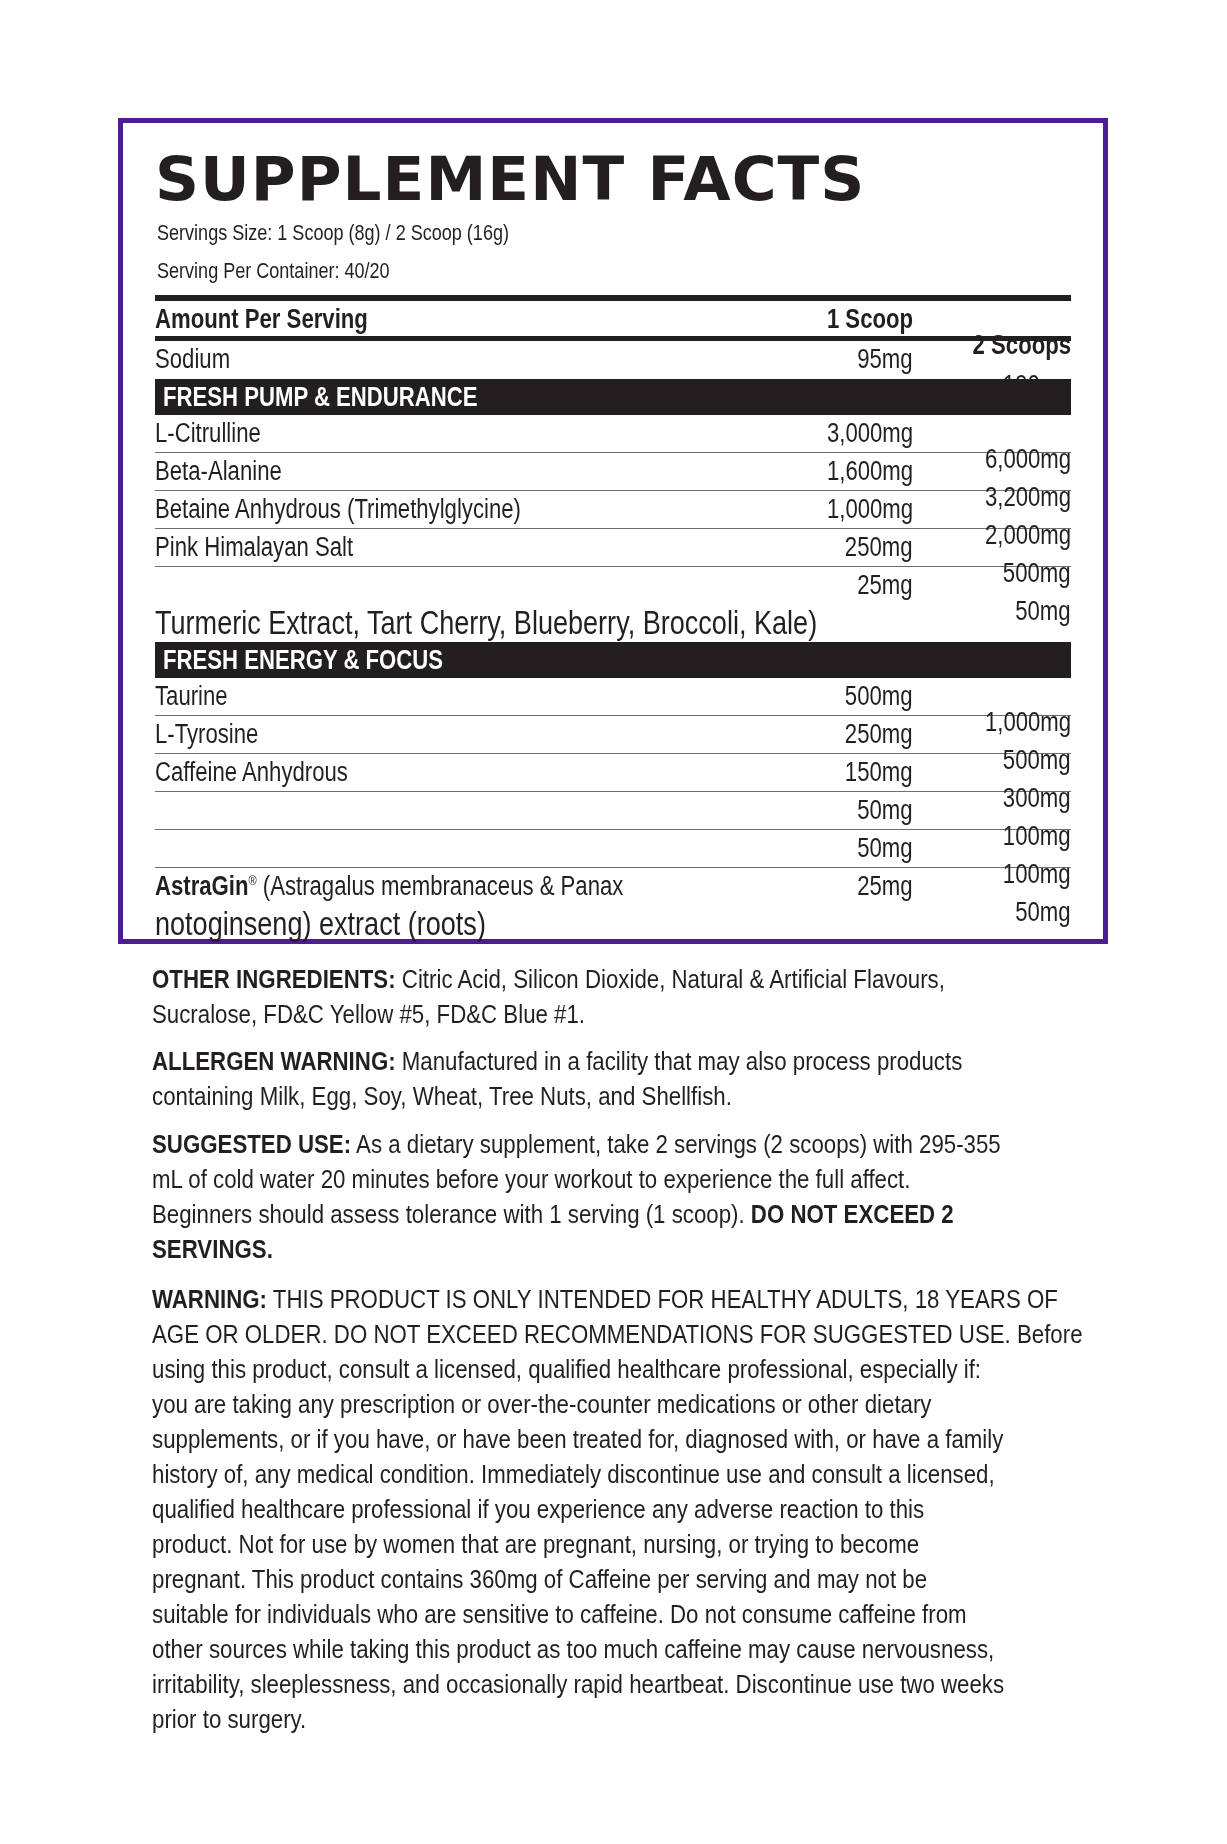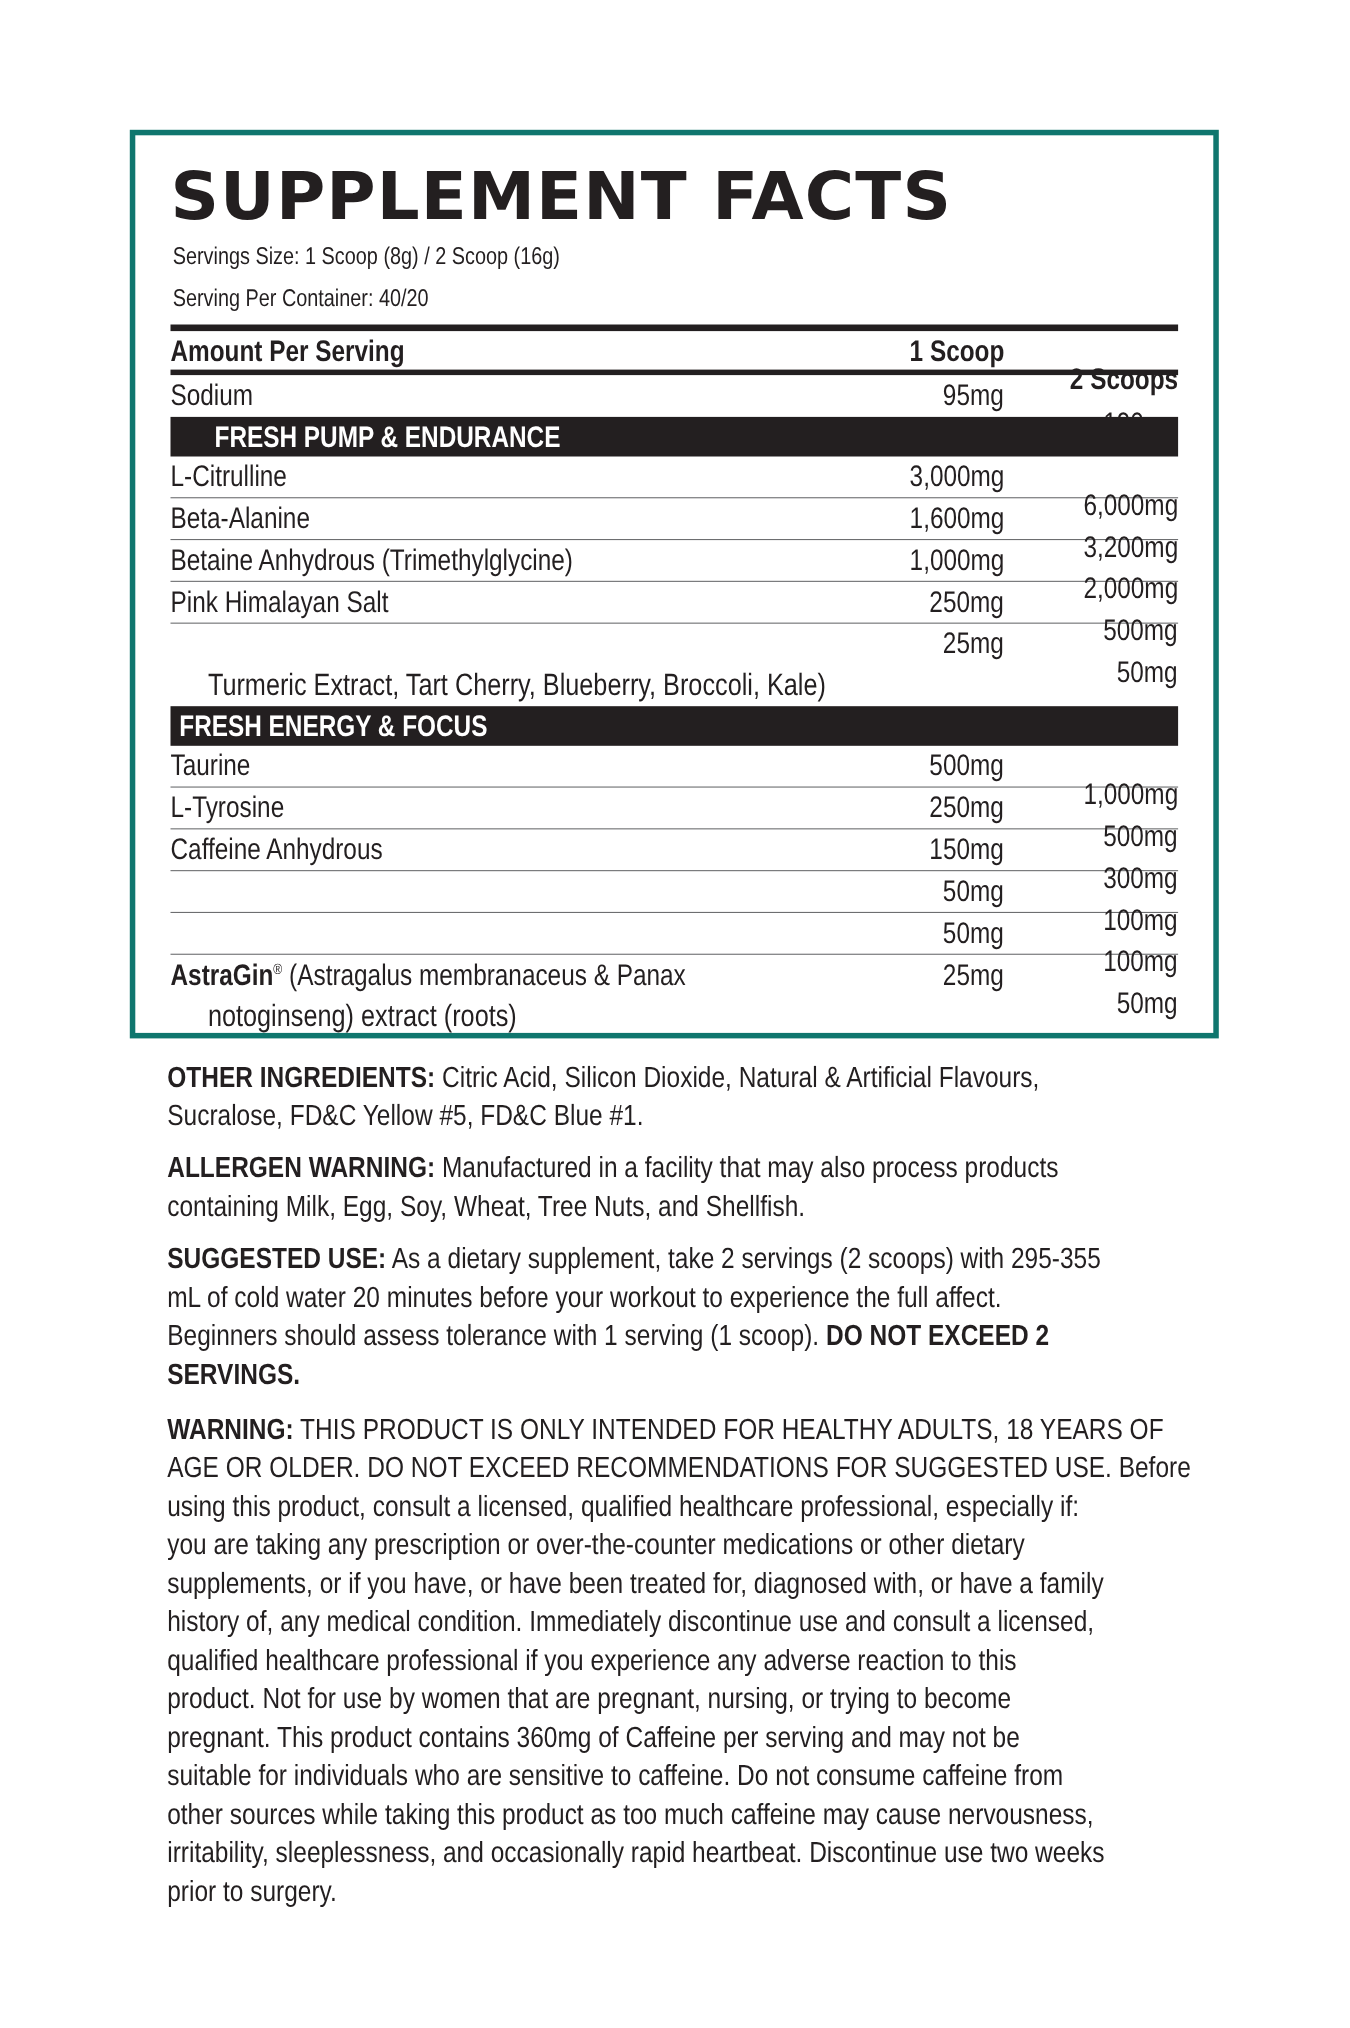--- a/index.html
+++ b/index.html
@@ -1,19 +1,19 @@
 <!DOCTYPE html>
 <html><head>
 <meta charset="utf-8">
 <style>
   html, body { margin:0; padding:0; background:#ffffff; }
   body { width:1227px; height:1844px; position:relative; overflow:hidden; color:#231f20;
          font-family:"Liberation Sans", sans-serif; }
   .box { position:absolute; left:118px; top:118px; width:980px; height:816px;
-         border:5px solid #0f766e; box-sizing:content-box; }
+         border:5px solid #4c1d95; box-sizing:content-box; }
   .inner { position:absolute; left:32px; right:32px; top:0; }
   .title { position:absolute; left:0; top:24px; width:926px; height:64px; overflow:visible; }
   .title span { display:inline-block; font-family:"DejaVu Sans", sans-serif; font-weight:bold;
          font-size:60px; line-height:64px; letter-spacing:1px; transform-origin:left top;
          transform:scaleX(1.02); white-space:nowrap; }
   .cond { display:inline-block; transform-origin:left center; white-space:nowrap; }
   .serv { position:absolute; left:2px; font-size:22px; line-height:36px; }
   .serv .cond { transform:scaleX(0.82); }
   .serv1 { top:92px; }
   .serv2 { top:130px; }
@@ -22,21 +22,21 @@
   .row .name { position:absolute; left:0; top:0; white-space:nowrap; }
   .row .name .cond { transform:scaleX(0.82); }
   .row .v1 { position:absolute; right:158px; top:0; text-align:right; white-space:nowrap; }
   .row .v2 { position:absolute; right:0; top:0; text-align:right; white-space:nowrap;margin-top:26px; }
   .row .v1 .cond, .row .v2 .cond { transform-origin:right center; transform:scaleX(0.82); }
   .row.line { border-bottom:1.5px solid #6d6e70; }
   .row.hdr { font-weight:bold; }
   .section { position:absolute; left:0; right:0; height:36px; background:#231f20; color:#ffffff;
              font-weight:bold; font-size:27px; line-height:36px; }
   .section .cond { margin-left:8px; transform:scaleX(0.82); }
-  .cont { position:absolute; left:0; white-space:nowrap; font-size:28px; line-height:37px;margin-left:34px; }
+  .cont { position:absolute; left:0; white-space:nowrap; font-size:33px; line-height:37px; }
   .cont .cond { transform:scaleX(0.82); }
   b.brand { font-weight:bold; }
   sup { font-size:0.5em; vertical-align:super; line-height:0; }
   .para { position:absolute; left:152px; width:1100px; font-size:26.5px; line-height:35px; }
   .para .ln { display:block; white-space:nowrap; }
   .para .ln .cond { transform:scaleX(0.84); }
   .para b { font-weight:bold; }
 </style>
 </head>
 <body>
@@ -54,21 +54,21 @@
       <span class="v2"><span class="cond">2 Scoops</span></span>
     </div>
     <div class="thick" style="top:213px;height:5px;"></div>
 
     <div class="row" style="top:218px;">
       <span class="name"><span class="cond">Sodium</span></span>
       <span class="v1"><span class="cond">95mg</span></span>
       <span class="v2"><span class="cond">190mg</span></span>
     </div>
 
-    <div class="section" style="top:256px;padding-left:32px;"><span class="cond">FRESH PUMP &amp; ENDURANCE</span></div>
+    <div class="section" style="top:256px;"><span class="cond">FRESH PUMP &amp; ENDURANCE</span></div>
 
     <div class="row line" style="top:292px;">
       <span class="name"><span class="cond">L-Citrulline</span></span>
       <span class="v1"><span class="cond">3,000mg</span></span>
       <span class="v2"><span class="cond">6,000mg</span></span>
     </div>
     <div class="row line" style="top:330px;">
       <span class="name"><span class="cond">Beta-Alanine</span></span>
       <span class="v1"><span class="cond">1,600mg</span></span>
       <span class="v2"><span class="cond">3,200mg</span></span>

